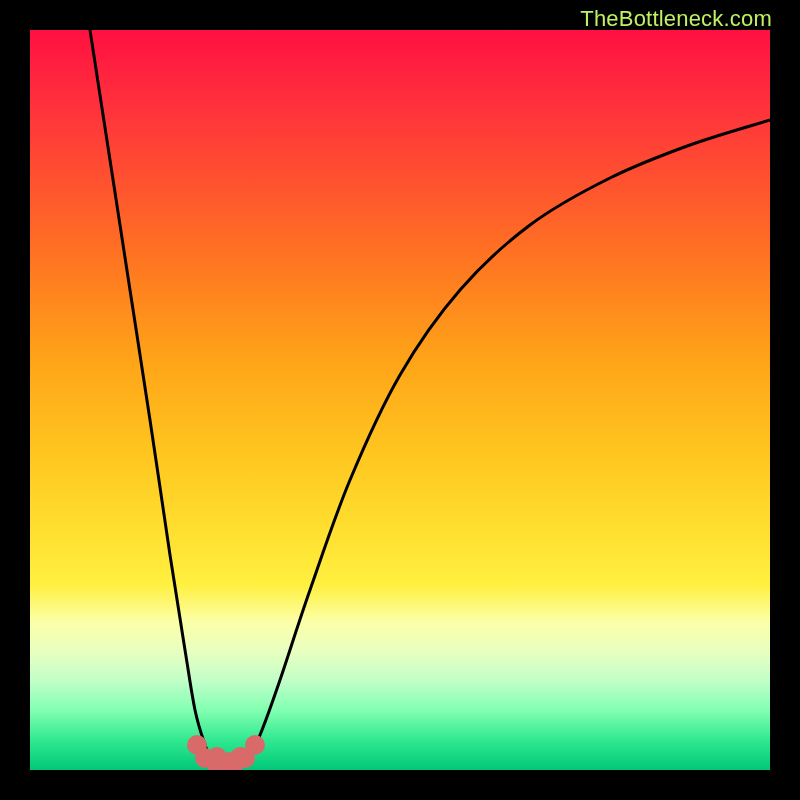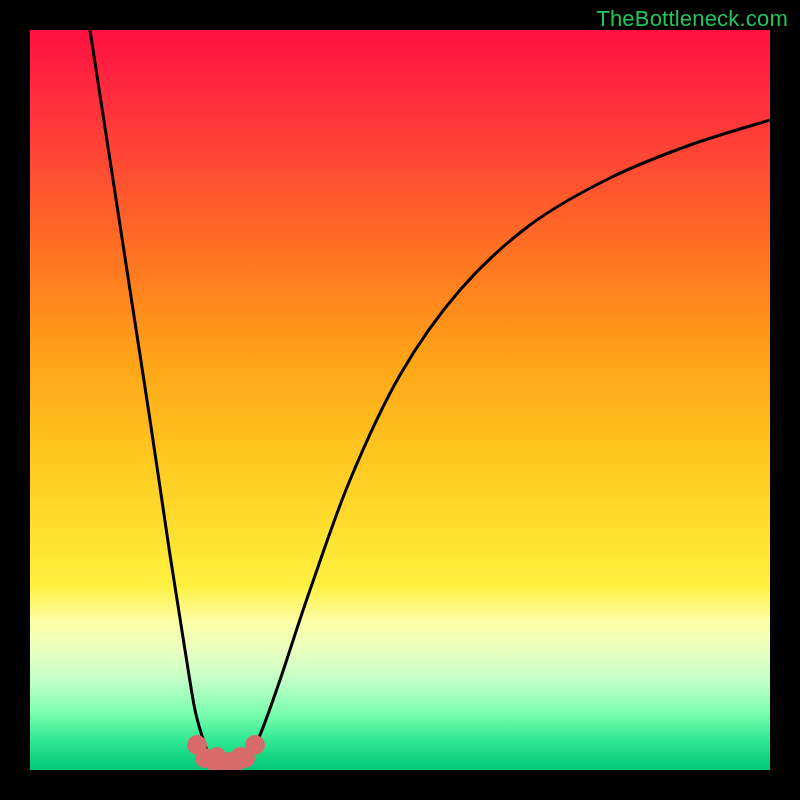--- a/index.html
+++ b/index.html
@@ -37,24 +37,24 @@
       #e8ffc0 84%,
       #c0ffc8 88%,
       #80ffb0 92%,
       #30e890 96%,
       #00c878 100%
     );
   }
   .watermark {
     position: absolute;
     top: 6px;
-    right: 12px;
+    right: 28px;
     font-family: Arial, Helvetica, sans-serif;
     font-size: 22px;
-    color: #22c55e;
+    color: #bef264;
     letter-spacing: 0.2px;
   }
   svg.curves {
     position: absolute;
     left: 0;
     top: 0;
     width: 740px;
     height: 740px;
   }
 </style>

